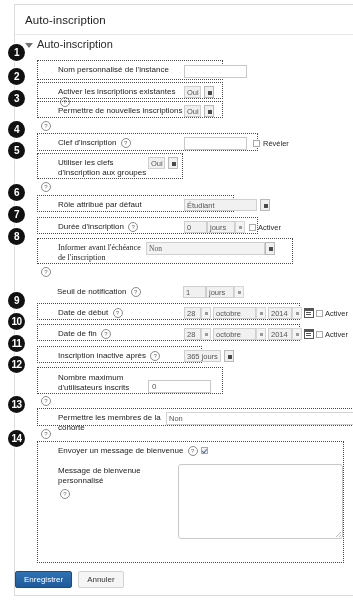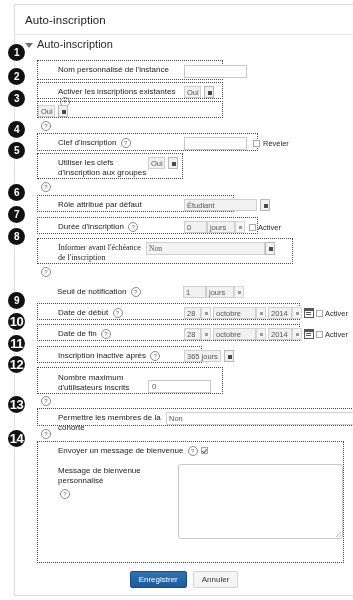--- a/index.html
+++ b/index.html
@@ -205,29 +205,28 @@
     background: #111;
     color: #fff;
     font-size: 10px;
     font-weight: bold;
     line-height: 17px;
     text-align: center;
     box-shadow: 0 0 3px rgba(255,255,255,.95), 0 0 6px rgba(255,255,255,.7);
     z-index: 20;
     letter-spacing: -0.5px;
   }
-  .badge.wide { font-size: 13px; }
+  .badge.wide { font-size: 10px; }
 
   
   .btns {
     position: absolute;
     left: 0; right: 0;
     top: 566px;
     display: flex;
-    justify-content: center;
     gap: 6px;
   }
   .btn {
     font-size: 8px;
     padding: 3px 8px;
     border-radius: 2px;
     box-sizing: border-box;
   }
   .btn.primary {
     background: linear-gradient(#2f72b5, #1e5a9a);
@@ -271,20 +270,21 @@
         <span>Activer les inscriptions existantes</span>
         <span class="q">?</span>
       </div>
       <div class="ctrl">
         <span class="sel" style="width:17px;">Oui</span>
         <span class="selbtn"></span>
       </div>
     </div>
 
     <div class="row" style="left:22px; top:96px; width:186px; height:17px;">
+      <div class="lbl">Permettre de nouvelles inscriptions</div>
       <div class="ctrl">
         <span class="sel" style="width:17px;">Oui</span>
         <span class="selbtn"></span>
       </div>
     </div>
     <span class="q qrow" style="top:116px;">?</span>
 
     <div class="row" style="left:22px; top:128px; width:221px; height:18px;">
       <div class="lbl">
         <span>Clef d'inscription</span>

